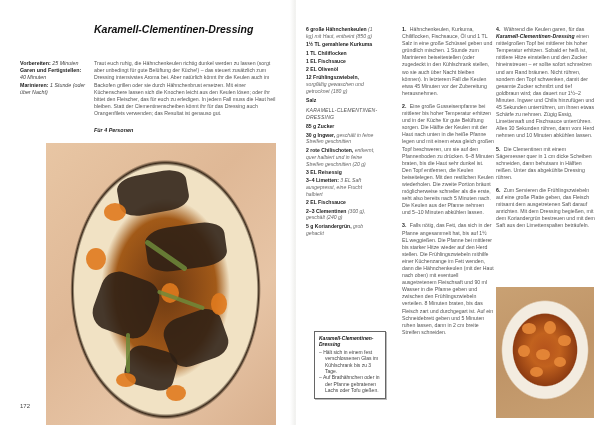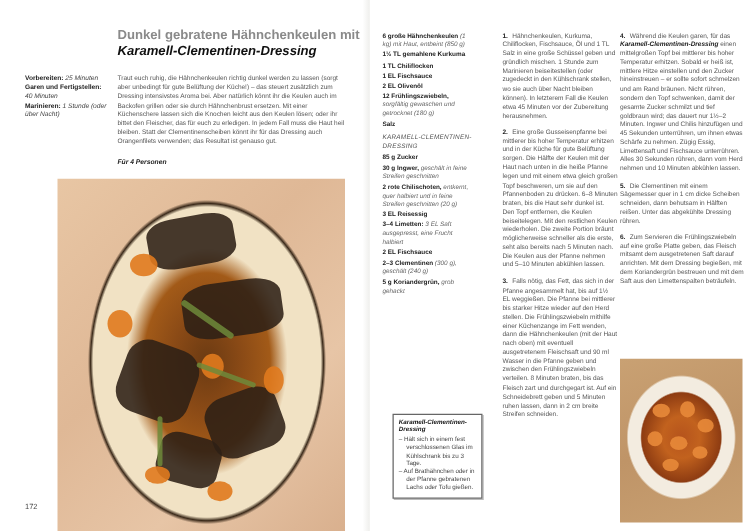--- a/index.html
+++ b/index.html
@@ -59,21 +59,20 @@
       radial-gradient(ellipse 47% 40% at 50% 48%, #f3ece0 0%, #f3ece0 92%, rgba(0,0,0,0) 95%),
       linear-gradient(160deg,#c9a173 0%,#bf9467 50%,#c8a072 100%);
   }
   .photo-small .seg { position:absolute; background:#e8893a; border-radius:50%; opacity:.9; }
 </style>
 </head>
 <body>
 
 <div class="page-left">
   <div class="title">
-    <span class="t1">Dunkel gebratene Hähnchenkeulen mit</span>
     <span class="t2">Karamell-Clementinen-Dressing</span>
   </div>
 
   <div class="meta">
     <div><b>Vorbereiten:</b> <i>25 Minuten</i></div>
     <div><b>Garen und Fertigstellen:</b></div>
     <div><i>40 Minuten</i></div>
     <div><b>Marinieren:</b> <i>1 Stunde (oder über Nacht)</i></div>
   </div>
 

